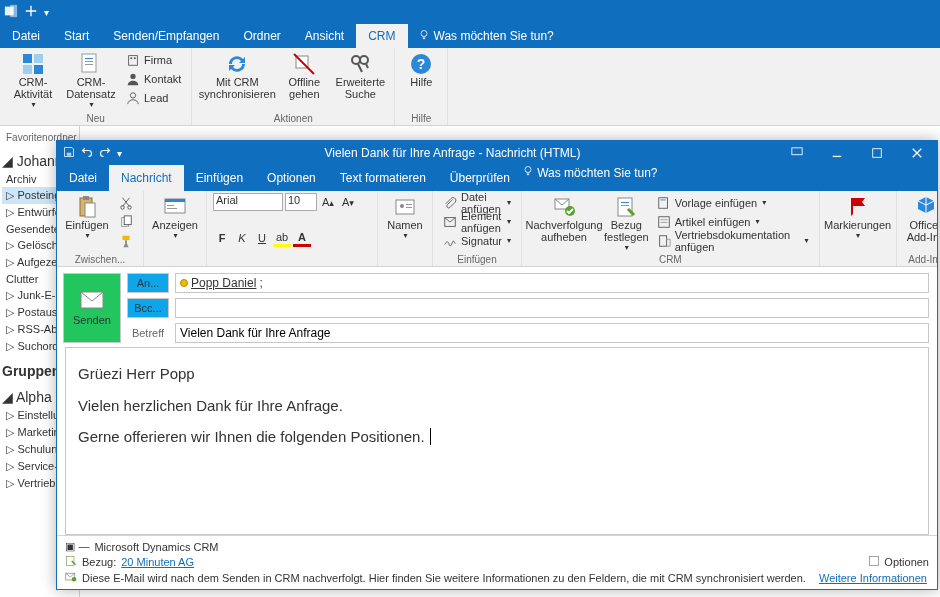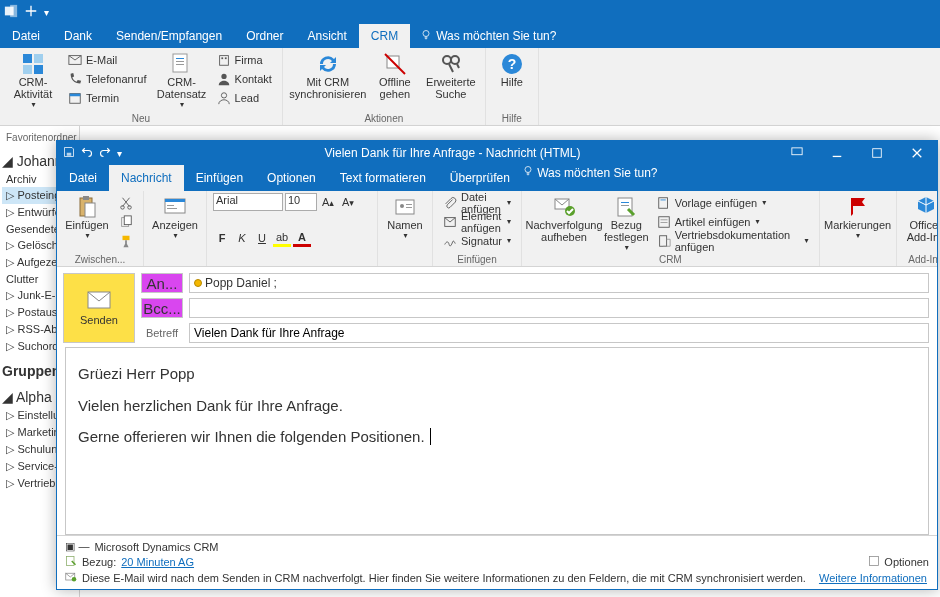--- a/index.html
+++ b/index.html
@@ -52,31 +52,31 @@
 .font-box { display: flex; flex-direction: column; gap: 18px; }
 .font-row { display: flex; gap: 2px; align-items: center; }
 .font-row select, .font-row .sel { height: 18px; font-size: 11px; border: 1px solid #ababab; background: #fff; padding: 0 2px; }
 .font-row .ib { width: 18px; height: 18px; display: flex; align-items: center; justify-content: center; font-size: 11px; cursor: pointer; }
 .font-row .ib.bold { font-weight: bold; }
 .font-row .ib.ital { font-style: italic; }
 .font-row .ib.under { text-decoration: underline; }
 
 
 .address-area { display: flex; padding: 6px 8px 4px 6px; gap: 6px; }
-.send-box { width: 72px; border: 1px solid #c7c7c7; display: flex; flex-direction: column; align-items: center; justify-content: center; gap: 4px; cursor: pointer; padding: 6px 2px; background:#fde047; }
+.send-box { width: 58px; border: 1px solid #c7c7c7; display: flex; flex-direction: column; align-items: center; justify-content: center; gap: 4px; cursor: pointer; padding: 6px 2px; background:#22c55e; }
 .send-box svg { width: 24px; height: 20px; }
 .send-box .lbl { font-size: 11px; }
 .addr-fields { flex: 1; display: flex; flex-direction: column; gap: 5px; }
 .addr-row { display: flex; gap: 6px; align-items: center; }
-.addr-row .abtn { width: 42px; height: 20px; border: 1px solid #c7c7c7; background: #d946ef; font-size: 15px; display: flex; align-items: center; justify-content: center; cursor: pointer; }
+.addr-row .abtn { width: 42px; height: 20px; border: 1px solid #c7c7c7; background: #0ea5e9; font-size: 11px; display: flex; align-items: center; justify-content: center; cursor: pointer; }
 .addr-row .alabel { width: 42px; font-size: 11px; color: #666; text-align: center; }
 .addr-row input { flex: 1; height: 20px; border: 1px solid #c7c7c7; padding: 0 4px; font-size: 12px; }
 .addr-row .recipient-box { flex: 1; height: 20px; border: 1px solid #c7c7c7; padding: 1px 4px; font-size: 12px; display: flex; align-items: center; gap: 3px; }
 .recipient-box .status-dot { width: 8px; height: 8px; border-radius: 50%; background: #f5b800; border:1px solid #b88900; display:inline-block; }
-.recipient-box .name { }
+.recipient-box .name { text-decoration: underline; }
 
 .body-editor { flex: 1; border: 1px solid #c7c7c7; margin: 0 8px; padding: 10px 12px; font-size: 15px; font-family: Arial, sans-serif; line-height: 2.1; overflow: auto; }
 .body-editor .cursor { border-right: 1px solid #000; padding-right: 1px; }
 
 .crm-footer { border-top: 1px solid #d4d4d4; font-size: 11px; padding: 3px 8px; background: #fff; }
 .crm-footer .row { display: flex; align-items: center; gap: 5px; padding: 1px 0; }
 .crm-footer a { color: #106ebe; text-decoration: underline; cursor: pointer; }
 .crm-footer .right { margin-left: auto; display: flex; align-items: center; gap: 4px; }
 
 .drop { font-size: 8px; margin-left: 1px; }
@@ -94,21 +94,21 @@
           </svg></span>
       <span><svg viewBox="0 0 16 16">
             <path d="M2 8h12M8 2v12" stroke="#fff" stroke-width="1.5" fill="none"></path>
           </svg></span>
       <span style="color:#fff;font-size:10px">▾</span>
     </div>
   </div>
 
   <div class="main-menubar">
     <div class="tab">Datei</div>
-    <div class="tab">Dank</div>
+    <div class="tab">Start</div>
     <div class="tab">Senden/Empfangen</div>
     <div class="tab">Ordner</div>
     <div class="tab">Ansicht</div>
     <div class="tab active">CRM</div>
     <div class="help-bulb">
       <span><svg width="12" height="12" viewBox="0 0 16 16">
             <circle cx="8" cy="6" r="4" fill="none" stroke="#fff"></circle>
             <path d="M7 10v3h2v-3" stroke="#fff" fill="none"></path>
           </svg></span>
       <span>Was möchten Sie tun?</span>
@@ -121,42 +121,20 @@
         <div class="btn-big">
           <svg viewBox="0 0 24 24">
               <rect x="2" y="2" width="9" height="9" fill="#2b88d8"></rect>
               <rect x="13" y="2" width="9" height="9" fill="#a0cfee"></rect>
               <rect x="2" y="13" width="9" height="9" fill="#a0cfee"></rect>
               <rect x="13" y="13" width="9" height="9" fill="#2b88d8"></rect>
             </svg>
           <span class="lbl" style="white-space:pre-line">CRM-
 Aktivität</span>
           <span class="drop">▾</span>
-        </div>
-        <div class="stack">
-          <div class="btn-small">
-              <svg viewBox="0 0 16 16">
-                <rect x="1" y="3" width="14" height="10" fill="none" stroke="#555"></rect>
-                <path d="M1 3l7 5 7-5" stroke="#555" fill="none"></path>
-              </svg>
-              <span>E-Mail</span>
-            </div>
-          <div class="btn-small">
-              <svg viewBox="0 0 16 16">
-                <path d="M3 2c0 7 4 11 11 11l1-3-4-1-1 2c-3-1-4-2-5-5l2-1-1-4z" fill="#555"></path>
-              </svg>
-              <span>Telefonanruf</span>
-            </div>
-          <div class="btn-small">
-              <svg viewBox="0 0 16 16">
-                <rect x="2" y="3" width="12" height="11" fill="none" stroke="#555"></rect>
-                <rect x="2" y="3" width="12" height="3" fill="#2b88d8"></rect>
-              </svg>
-              <span>Termin</span>
-            </div>
         </div>
         <div class="btn-big">
           <svg viewBox="0 0 24 24">
               <rect x="3" y="2" width="14" height="18" fill="#fff" stroke="#999"></rect>
               <rect x="6" y="6" width="8" height="1" fill="#2b88d8"></rect>
               <rect x="6" y="9" width="8" height="1" fill="#999"></rect>
               <rect x="6" y="12" width="8" height="1" fill="#999"></rect>
             </svg>
           <span class="lbl" style="white-space:pre-line">CRM-
 Datensatz</span>

